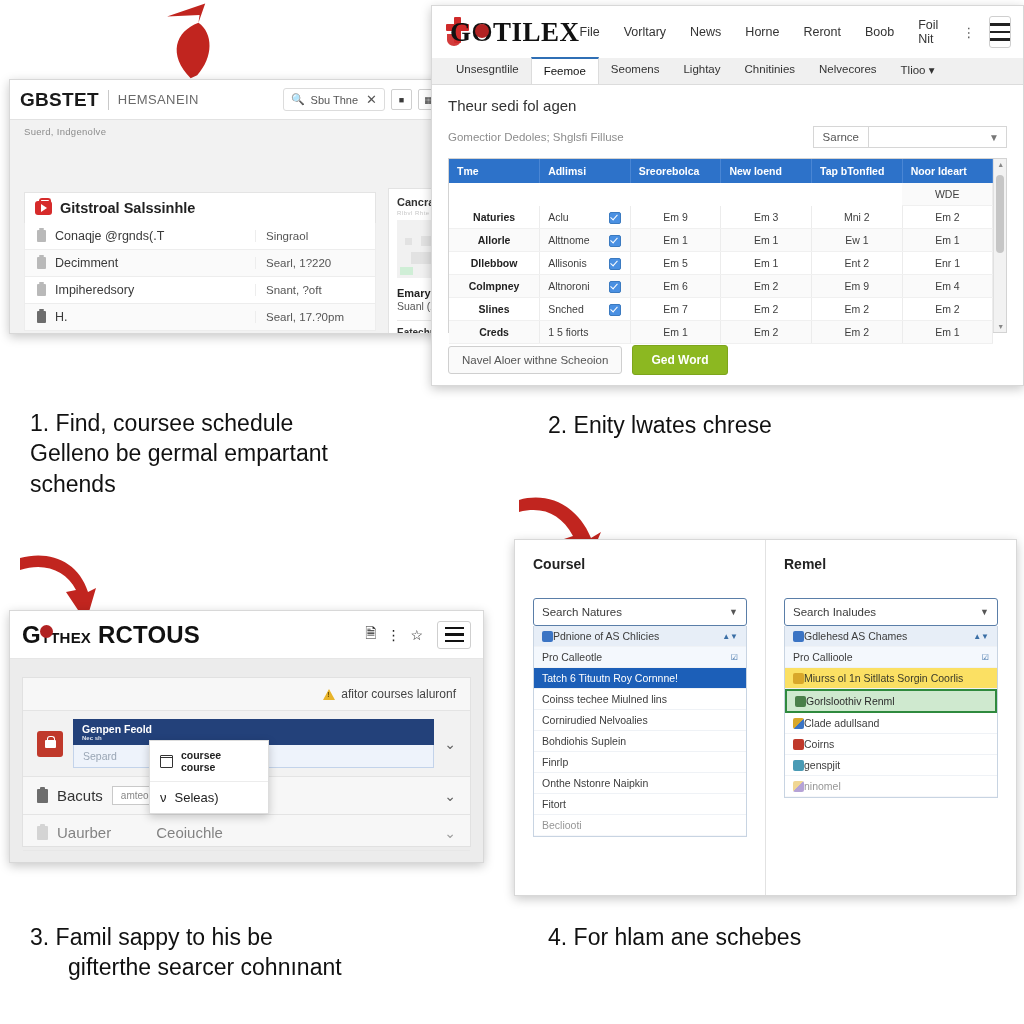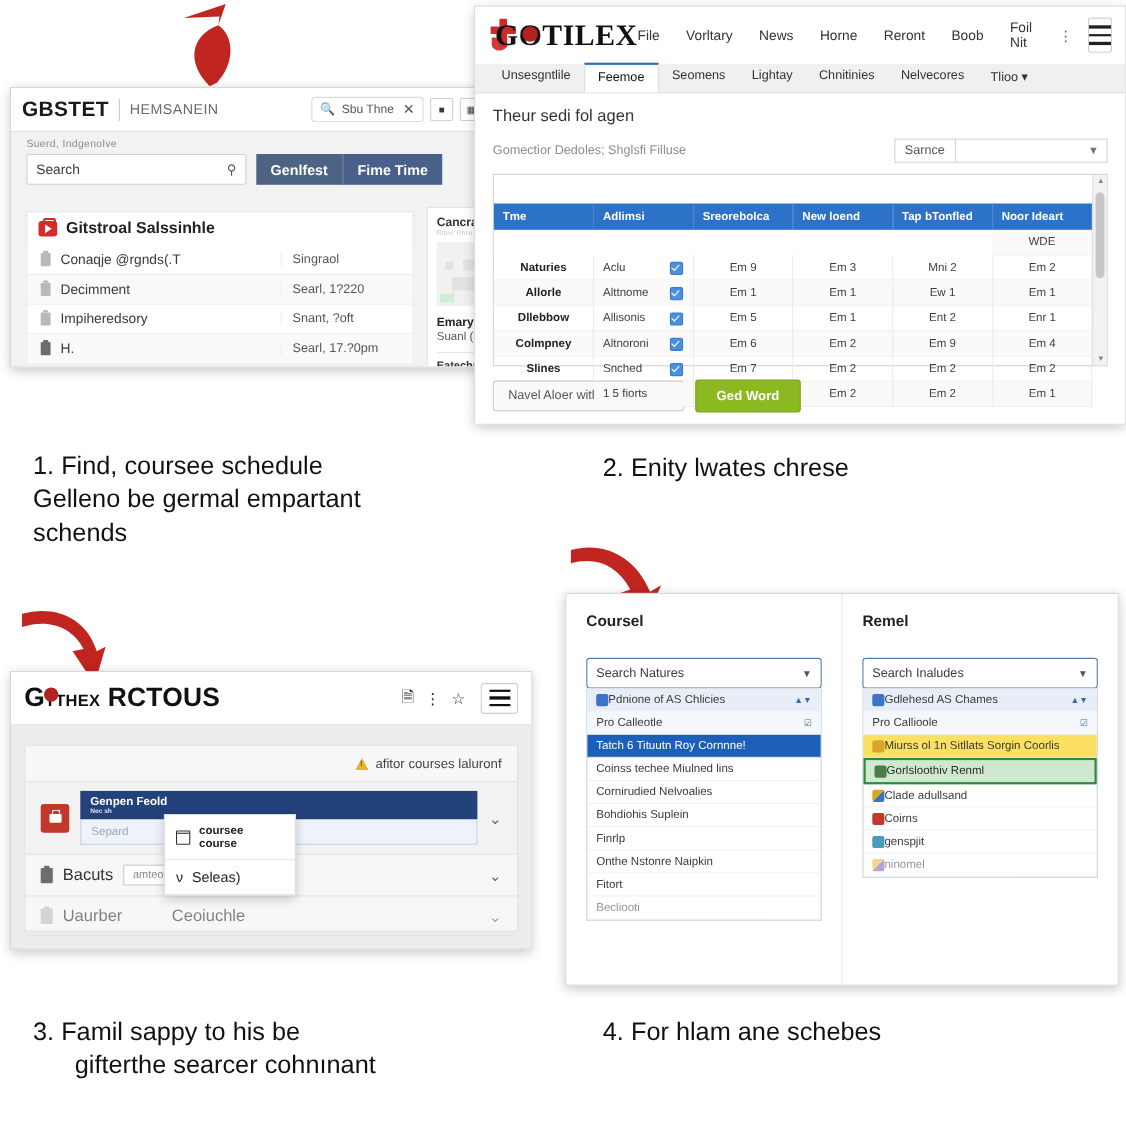--- a/index.html
+++ b/index.html
@@ -119,21 +119,21 @@
 
   .p2-content{background:#fff;height:302px;padding:10px 16px 0 16px;box-sizing:border-box;position:relative;}
   .p2-h{font-size:15px;color:#333;margin:2px 0 12px 0;}
   .p2-filterrow{display:flex;align-items:center;margin-bottom:10px;}
   .p2-filterlabel{font-size:11.5px;color:#8d8d8d;}
   .p2-selwrap{margin-left:auto;display:flex;align-items:stretch;}
   .p2-selbtn{border:1px solid #d6d6d6;border-right:none;background:#fff;font-size:11.5px;color:#555;padding:4px 9px;display:flex;align-items:center;}
   .p2-sel{width:130px;border:1px solid #d6d6d6;background:#fff;display:flex;align-items:center;justify-content:flex-end;padding-right:7px;font-size:10px;color:#777;}
 
   .p2-tablewrap{border:1px solid #d3d3d3;background:#fff;display:flex;height:175px;box-sizing:border-box;}
-  table.p2t{border-collapse:collapse;width:100%;table-layout:fixed;margin-top:26px;}
+  table.p2t{border-collapse:collapse;width:100%;table-layout:fixed;}
   table.p2t th{
     background:#2d72c9;color:#fff;font-size:10.5px;font-weight:bold;text-align:left;
     padding:6px 8px;border-right:1px solid #4a86d4;white-space:nowrap;
   }
   table.p2t td{
     font-size:10.5px;color:#3e3e3e;padding:5px 8px;border-right:1px solid #ececec;
     border-bottom:1px solid #f0f0f0;text-align:center;white-space:nowrap;
   }
   table.p2t td.c0{font-weight:bold;color:#222;text-align:center;}
   table.p2t td.c1{text-align:left;position:relative;}
@@ -261,30 +261,20 @@
         <div class="sqbtn">▦</div>
         <div class="burger">
             <i></i>
             <i></i>
             <i></i>
           </div>
       </div>
     </div>
     <div class="p1-body">
       <div class="p1-crumb">Suerd, Indgenolve</div>
-      <div class="p1-searchrow">
-        <div class="p1-search">
-          <span class="ph">Search</span>
-          <span class="mg">⚲</span>
-        </div>
-        <div class="p1-tabs">
-          <div class="p1-tab">Genlfest</div>
-          <div class="p1-tab alt">Fime Time</div>
-        </div>
-      </div>
 
       <div class="p1-listwrap">
         <div class="p1-listtitle">
           <span class="icon-play"></span>
           <span>Gitstroal Salssinhle</span>
         </div>
         <div class="p1-row">
           <div class="c1">
               <span class="doc-ic"></span>
             <span>Conaqje @rgnds(.T</span>

